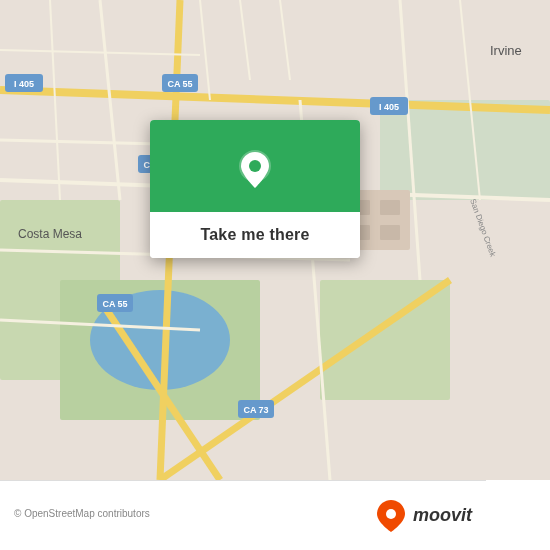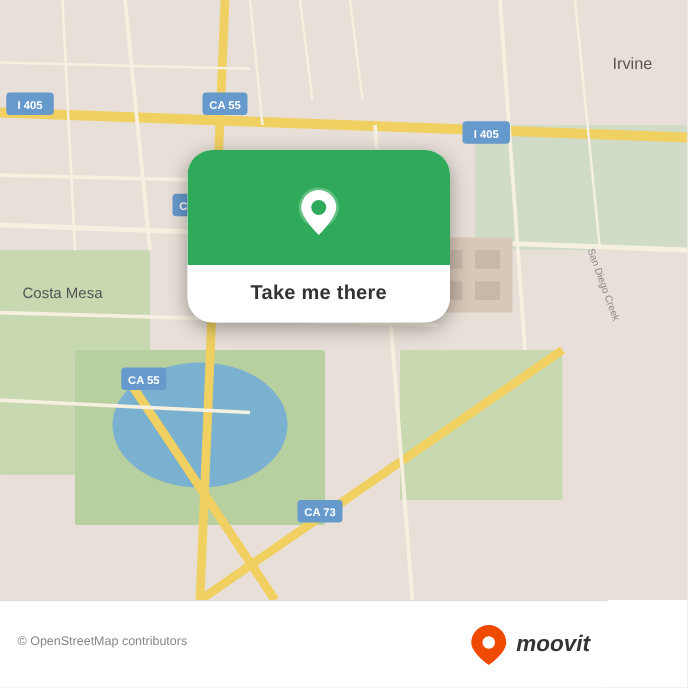--- a/index.html
+++ b/index.html
@@ -26,21 +26,21 @@
       height: 100%;
     }
 
     
     #popup-card {
       position: absolute;
       top: 120px;
       left: 150px;
       width: 210px;
       background: #ffffff;
-      border-radius: 20px;
+      border-radius: 4px;
       box-shadow: 0 4px 16px rgba(0,0,0,0.35);
       overflow: hidden;
       z-index: 10;
     }
 
     #popup-header {
       background: #2eaa5a;
       display: flex;
       align-items: center;
       justify-content: center;

